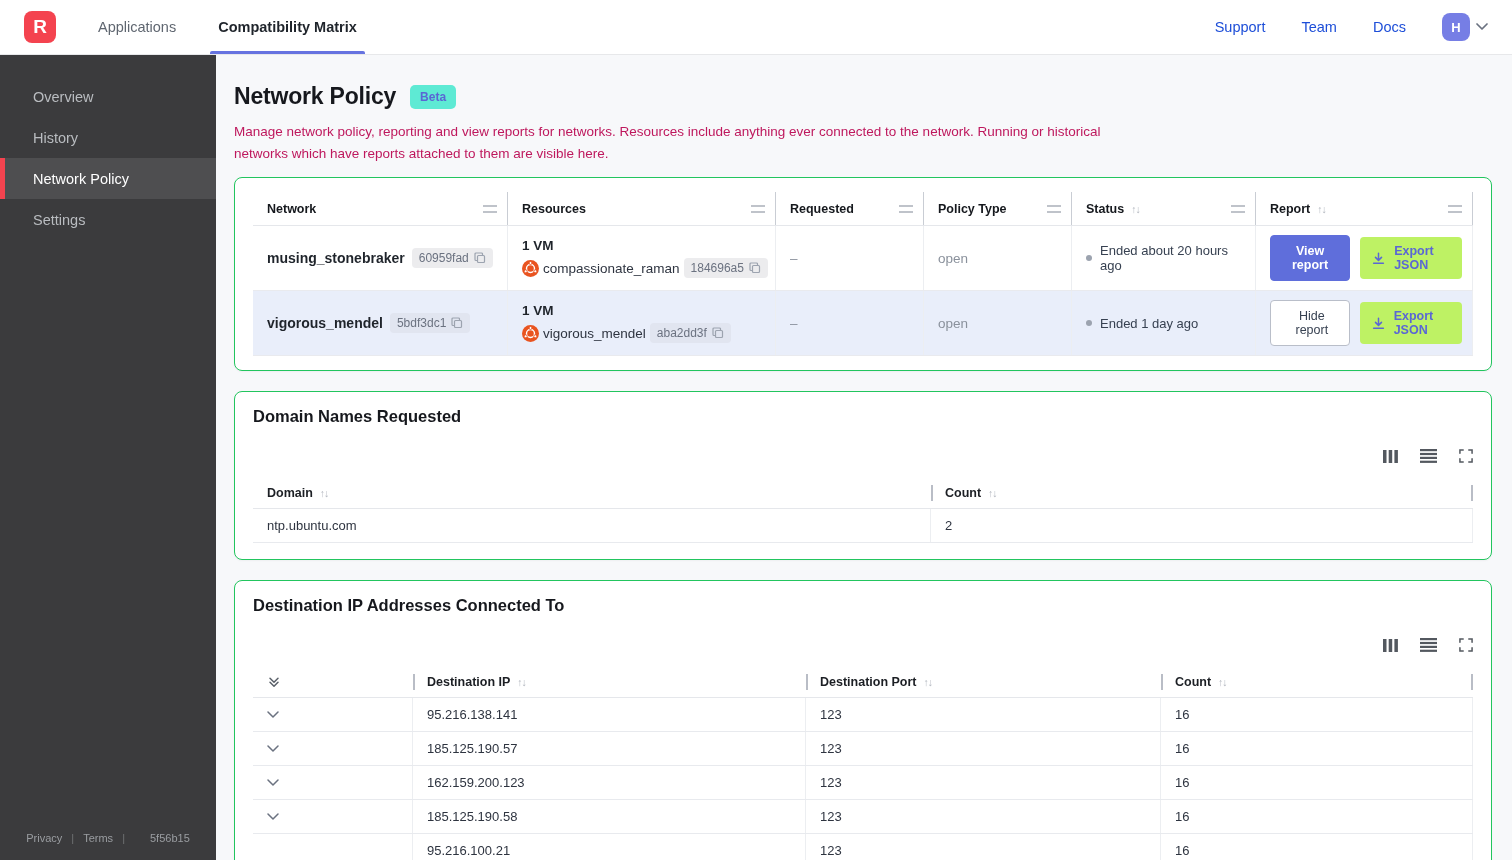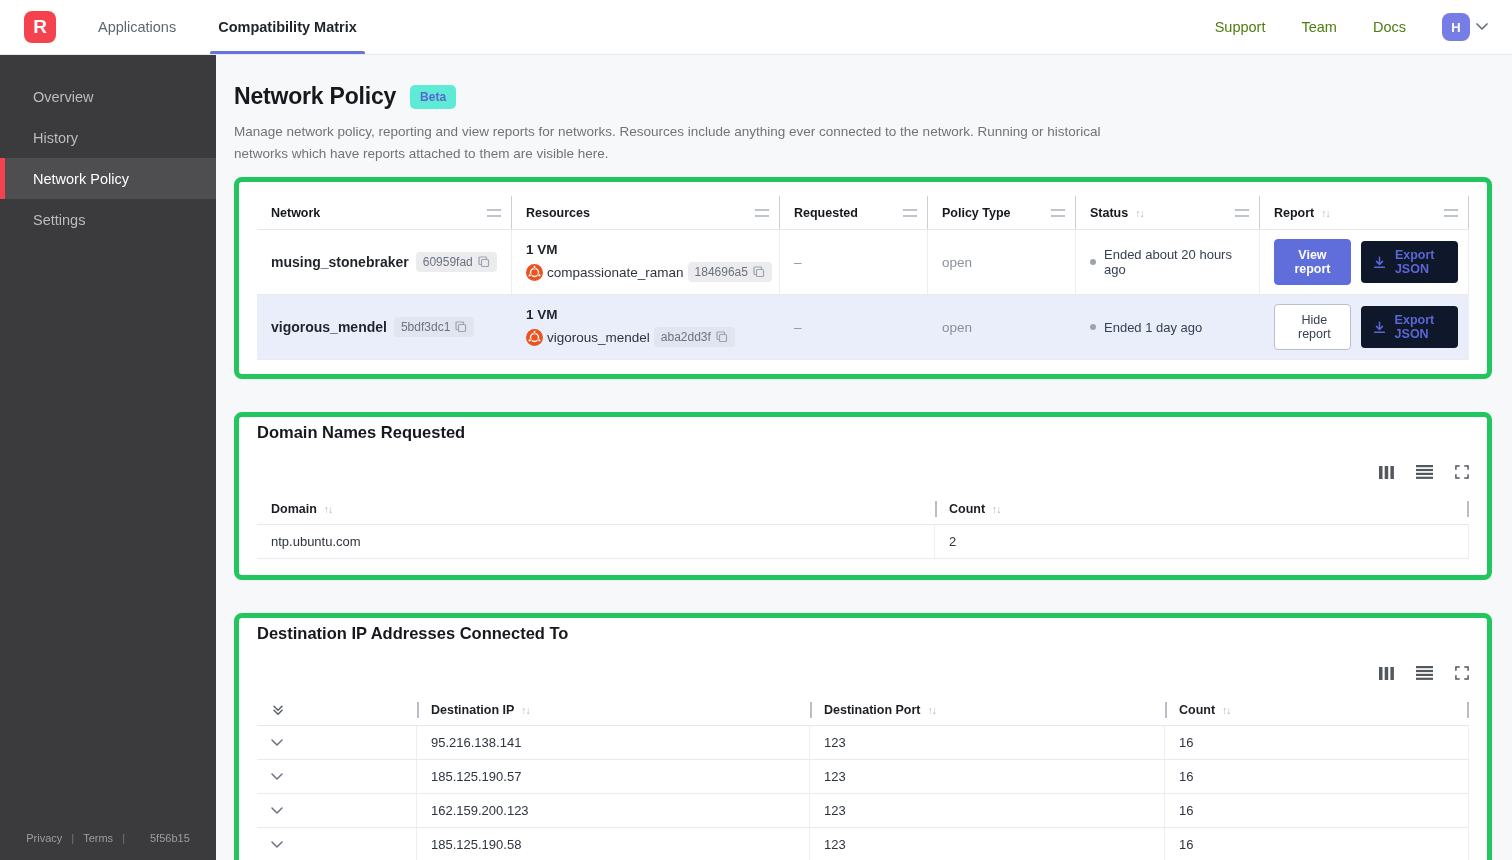--- a/index.html
+++ b/index.html
@@ -23,21 +23,21 @@
     display: flex; align-items: center; justify-content: center;
   }
   .topnav-items { display: flex; align-items: center; margin-left: 42px; gap: 42px; height: 100%; }
   .topnav-item { font-size: 14.5px; color: #5f6670; height: 100%; display: flex; align-items: center; position: relative; cursor: pointer; }
   .topnav-item.active { color: #1f242b; font-weight: 700; }
   .topnav-item.active::after {
     content: ""; position: absolute; left: -8px; right: -8px; bottom: 0; height: 3px;
     background: #6673e0; border-radius: 2px 2px 0 0;
   }
   .topbar-right { margin-left: auto; display: flex; align-items: center; gap: 36px; }
-  .topnav-link { font-size: 14.5px; color: #4d7c0f; cursor: pointer; }
+  .topnav-link { font-size: 14.5px; color: #1d4ed8; cursor: pointer; }
   .avatar-wrap { display: flex; align-items: center; gap: 6px; cursor: pointer; }
   .avatar {
     width: 28px; height: 28px; border-radius: 8px; background: #767ee5;
     color: #fff; font-size: 13px; font-weight: 700;
     display: flex; align-items: center; justify-content: center;
   }
 
   
   .sidebar {
     position: absolute; top: 55px; left: 0; bottom: 0; width: 216px;
@@ -61,24 +61,24 @@
   .main {
     position: absolute; top: 55px; left: 216px; right: 0; bottom: 0;
     background: #f7f8fa; overflow: hidden; padding: 28px 20px 0 18px;
   }
   .page-head { display: flex; align-items: center; gap: 14px; }
   .page-title { font-size: 23px; font-weight: 800; color: #16181d; letter-spacing: -0.2px; }
   .beta-badge {
     background: #5eead4; color: #5a67d4; font-size: 12px; font-weight: 600;
     padding: 5px 10px; border-radius: 5px;
   }
-  .page-desc { margin-top: 11px; font-size: 13.5px; line-height: 1.6; color: #737373; max-width: 880px; }
+  .page-desc { margin-top: 11px; font-size: 13.5px; line-height: 1.6; color: #be185d; max-width: 880px; }
 
   .card {
-    background: #fff; border: 5px solid #22c55e; border-radius: 8px;
+    background: #fff; border: 1px solid #22c55e; border-radius: 8px;
     box-shadow: 0 1px 2px rgba(20,22,30,0.04);
   }
   .card-networks { margin-top: 13px; padding: 14px 18px; }
 
   
   .ngrid { display: grid; grid-template-columns: 255px 268px 148px 148px 184px 1fr; }
   .nhead { border-bottom: 1px solid #e5e7eb; }
   .hcell {
     height: 33px; display: flex; align-items: center; padding: 0 10px 0 14px;
     border-right: 1px solid #c9cdd4; font-size: 12.5px; font-weight: 700; color: #15181d;
@@ -105,26 +105,26 @@
   .cell-plain { color: #8a919c; }
   .cell-status { gap: 8px; font-size: 13px; color: #374151; }
   .dot { width: 6px; height: 6px; border-radius: 50%; background: #9ca3af; flex: none; }
   .cell-report { gap: 10px; }
   .btn {
     font-family: inherit; font-size: 12.5px; border-radius: 4px; padding: 8px 12px; cursor: pointer;
   }
   .btn-primary { background: #5f6edb; border: 1px solid #5f6edb; color: #fff; font-weight: 700; }
   .btn-outline { background: #fff; border: 1px solid #b9bec9; color: #374151; font-weight: 400; padding-left: 16px; }
   .export-btn {
-    display: inline-flex; align-items: center; gap: 8px; background: #0f172a;
+    display: inline-flex; align-items: center; gap: 8px; background: #bef264;
     color: #5a67d4; font-size: 12.5px; font-weight: 700; padding: 7px 11px; border-radius: 4px; cursor: pointer;
   }
 
   
-  .data-card { margin-top: 33px; padding: 6px 18px 16px; }
+  .data-card { margin-top: 20px; padding: 15px 18px 16px; }
   .card-title { font-size: 16.5px; font-weight: 700; color: #16181d; }
   .card-toolbar { display: flex; justify-content: flex-end; align-items: center; gap: 22px; margin-top: 22px; height: 16px; }
   .tool-ic { cursor: pointer; display: inline-flex; }
 
   .tgrid-domains { display: grid; grid-template-columns: 678px 1fr; }
   .tgrid-dest { display: grid; grid-template-columns: 160px 393px 355px 1fr; }
   .thead2 { border-bottom: 1px solid #e5e7eb; margin-top: 14px; }
   .h2cell {
     height: 30px; display: flex; align-items: center; padding: 0 10px 0 14px;
     font-size: 12.5px; font-weight: 700; color: #1c1f24; position: relative;

